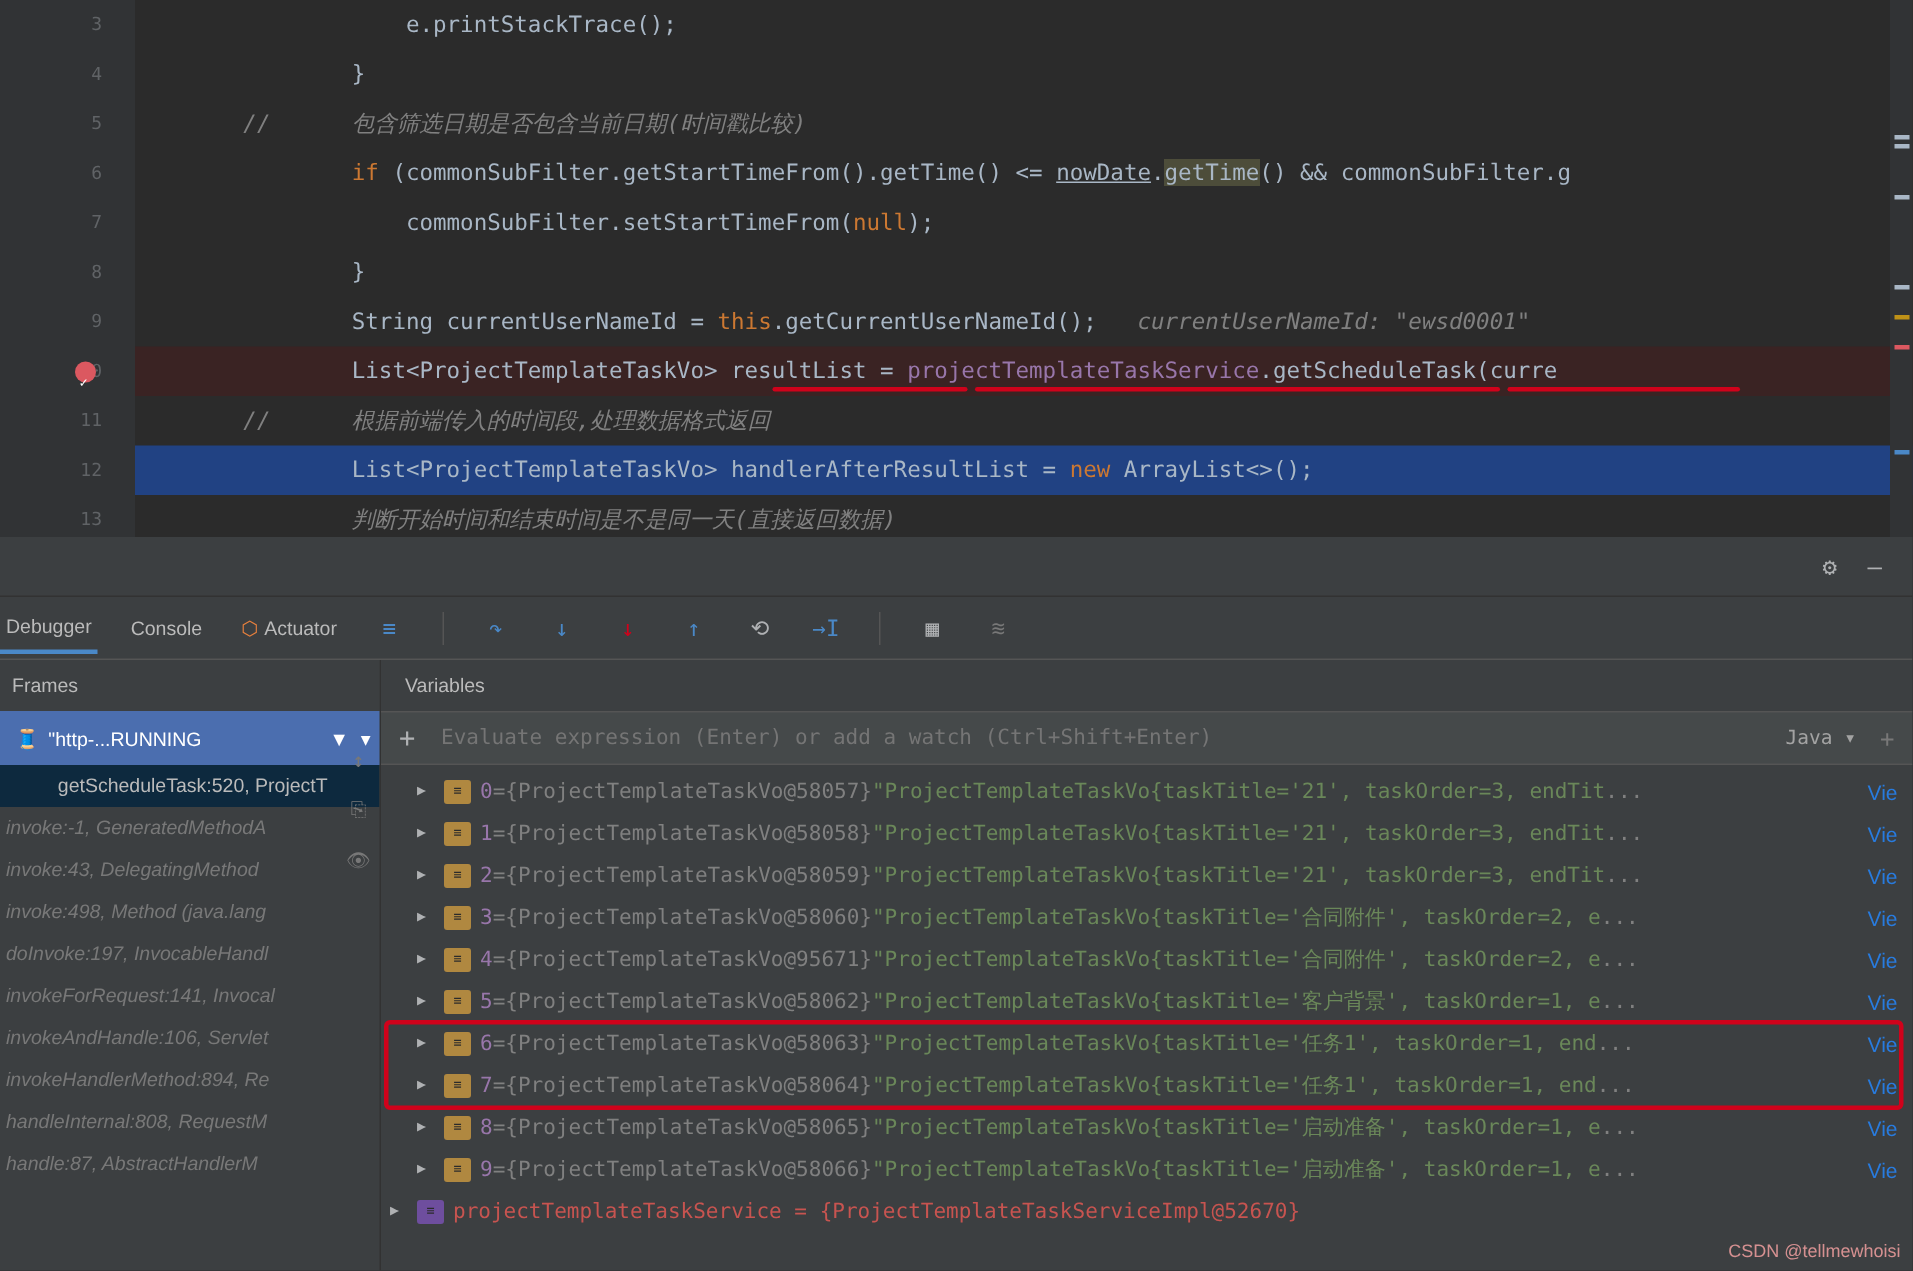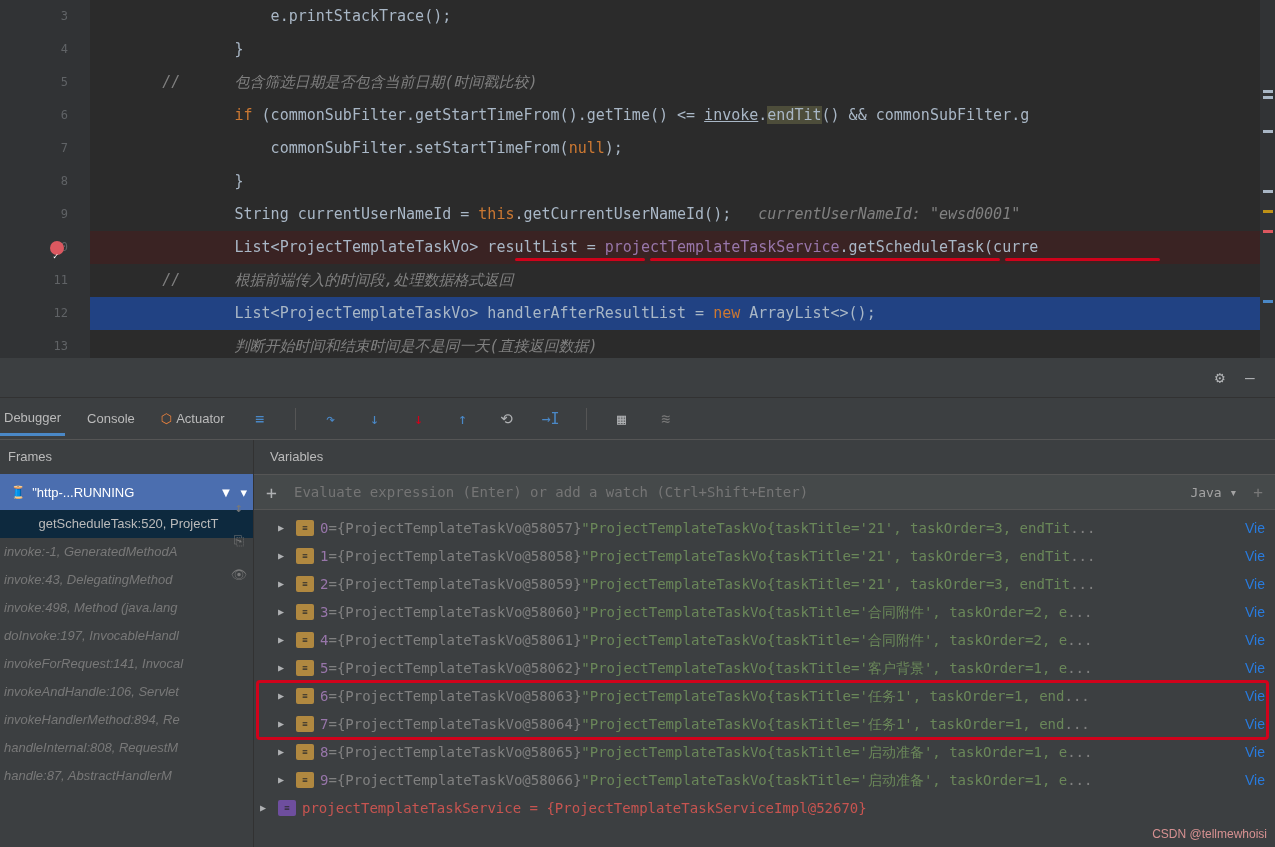--- a/index.html
+++ b/index.html
@@ -106,21 +106,21 @@
     <div class="line-num">9</div>
     <div class="line-num">10<span class="bp"></span></div>
     <div class="line-num">11</div>
     <div class="line-num">12</div>
     <div class="line-num">13</div>
   </div>
   <div class="code-area">
     <div class="code-line">                    e.printStackTrace();</div>
     <div class="code-line">                }</div>
     <div class="code-line"><span class="cm">        //</span>      <span class="cm">包含筛选日期是否包含当前日期(时间戳比较)</span></div>
-    <div class="code-line">                <span class="kw">if</span> (commonSubFilter.getStartTimeFrom().getTime() &lt;= <span class="ul">invoke</span>.<span class="hl-id2">endTit</span>() &amp;&amp; commonSubFilter.g</div>
+    <div class="code-line">                <span class="kw">if</span> (commonSubFilter.getStartTimeFrom().getTime() &lt;= <span class="ul">nowDate</span>.<span class="hl-id2">getTime</span>() &amp;&amp; commonSubFilter.g</div>
     <div class="code-line">                    commonSubFilter.setStartTimeFrom(<span class="kw">null</span>);</div>
     <div class="code-line">                }</div>
     <div class="code-line">                String currentUserNameId = <span class="kw">this</span>.getCurrentUserNameId();   <span class="cm">currentUserNameId: "ewsd0001"</span></div>
     <div class="code-line hl-bp">                List&lt;ProjectTemplateTaskVo&gt; resultList = <span class="fld">projectTemplateTaskService</span>.getScheduleTask(curre</div>
     <div class="code-line"><span class="cm">        //</span>      <span class="cm">根据前端传入的时间段,处理数据格式返回</span></div>
     <div class="code-line hl-exec">                List&lt;ProjectTemplateTaskVo&gt; handlerAfterResultList = <span class="kw">new</span> ArrayList&lt;&gt;();</div>
     <div class="code-line">                <span class="cm">判断开始时间和结束时间是不是同一天(直接返回数据)</span></div>
     <div class="redline" style="top:258px; left:425px; width:130px;"></div>
     <div class="redline" style="top:258px; left:560px; width:350px;"></div>
     <div class="redline" style="top:258px; left:915px; width:155px;"></div>
@@ -231,21 +231,21 @@
             <span class="var-ref">{ProjectTemplateTaskVo@58060}</span> 
             <span class="var-val">"ProjectTemplateTaskVo{taskTitle='合同附件', taskOrder=2, e</span>
             <span class="var-trunc">...</span>
             <span class="var-view">Vie</span>
           </div>
         <div class="var-row">
             <span class="var-arr">▶</span>
             <span class="var-ic">≡</span>
             <span class="var-idx">4</span> 
             <span class="var-eq">= </span>
-            <span class="var-ref">{ProjectTemplateTaskVo@58061}</span> 
+            <span class="var-ref">{ProjectTemplateTaskVo@95671}</span> 
             <span class="var-val">"ProjectTemplateTaskVo{taskTitle='合同附件', taskOrder=2, e</span>
             <span class="var-trunc">...</span>
             <span class="var-view">Vie</span>
           </div>
         <div class="var-row">
             <span class="var-arr">▶</span>
             <span class="var-ic">≡</span>
             <span class="var-idx">5</span> 
             <span class="var-eq">= </span>
             <span class="var-ref">{ProjectTemplateTaskVo@58062}</span> 

